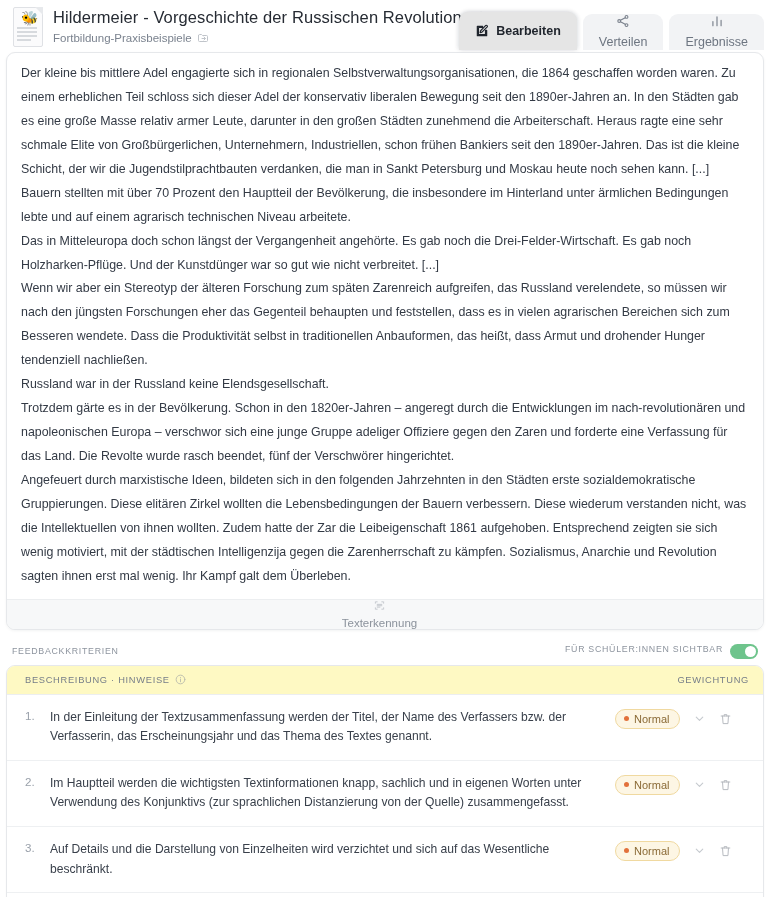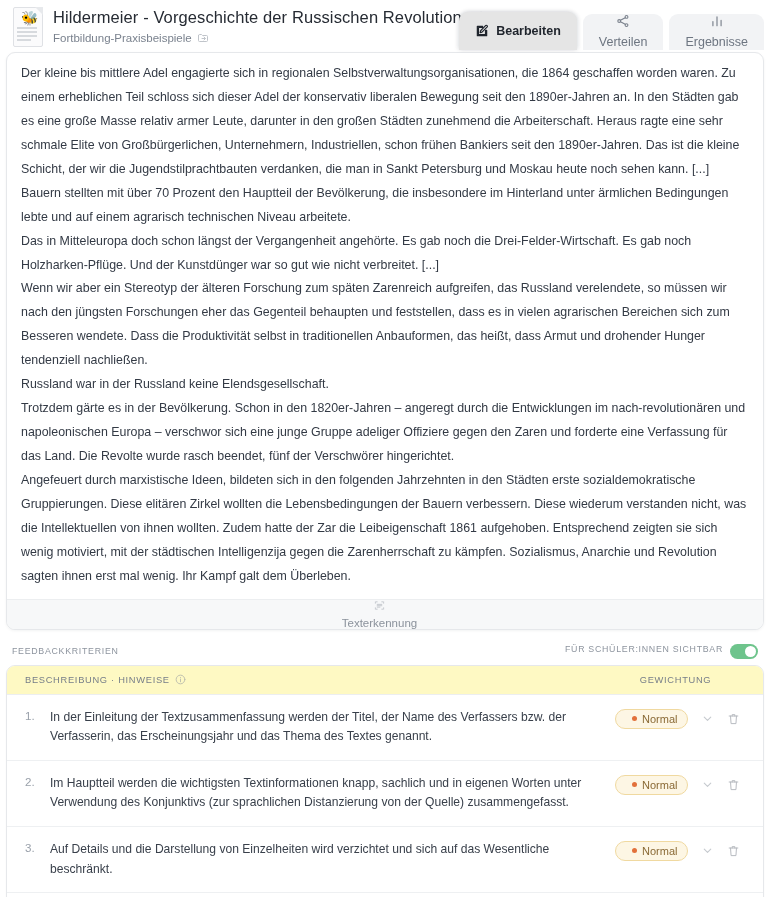--- a/index.html
+++ b/index.html
@@ -189,21 +189,21 @@
     color: #757d88;
     flex: 1 1 auto;
     display: flex; align-items: center; gap: 5px;
   }
   .info-icon { width: 11px; height: 11px; display: block; opacity: .6; }
   .colhead-weight {
     font-size: 9.3px;
     letter-spacing: .7px;
     color: #757d88;
     width: 150px;
-    text-align: center;
+    text-align: right;
     padding-left: 3px;
   }
 
   .crit-row {
     display: flex;
     align-items: flex-start;
     padding: 13px 14px 13px 18px;
     border-bottom: 1px solid #eef0f2;
     min-height: 56px;
   }
@@ -227,21 +227,21 @@
     display: flex;
     align-items: center;
     gap: 13px;
     padding-top: 1px;
   }
   .badge-normal {
     display: inline-flex; align-items: center; gap: 5px;
     background: #fdf6e4;
     border: 1px solid #f0d9a0;
     border-radius: 11px;
-    padding: 3px 10px 3px 16px;
+    padding: 3px 10px 3px 8px;
     font-size: 11px;
     color: #8a6a36;
     cursor: pointer;
   }
   .badge-dot {
     width: 5px; height: 5px; border-radius: 50%;
     background: #e2713b;
     flex: 0 0 auto;
   }
   .chev-icon { width: 13px; height: 13px; display: block; opacity: .5; cursor: pointer; }

